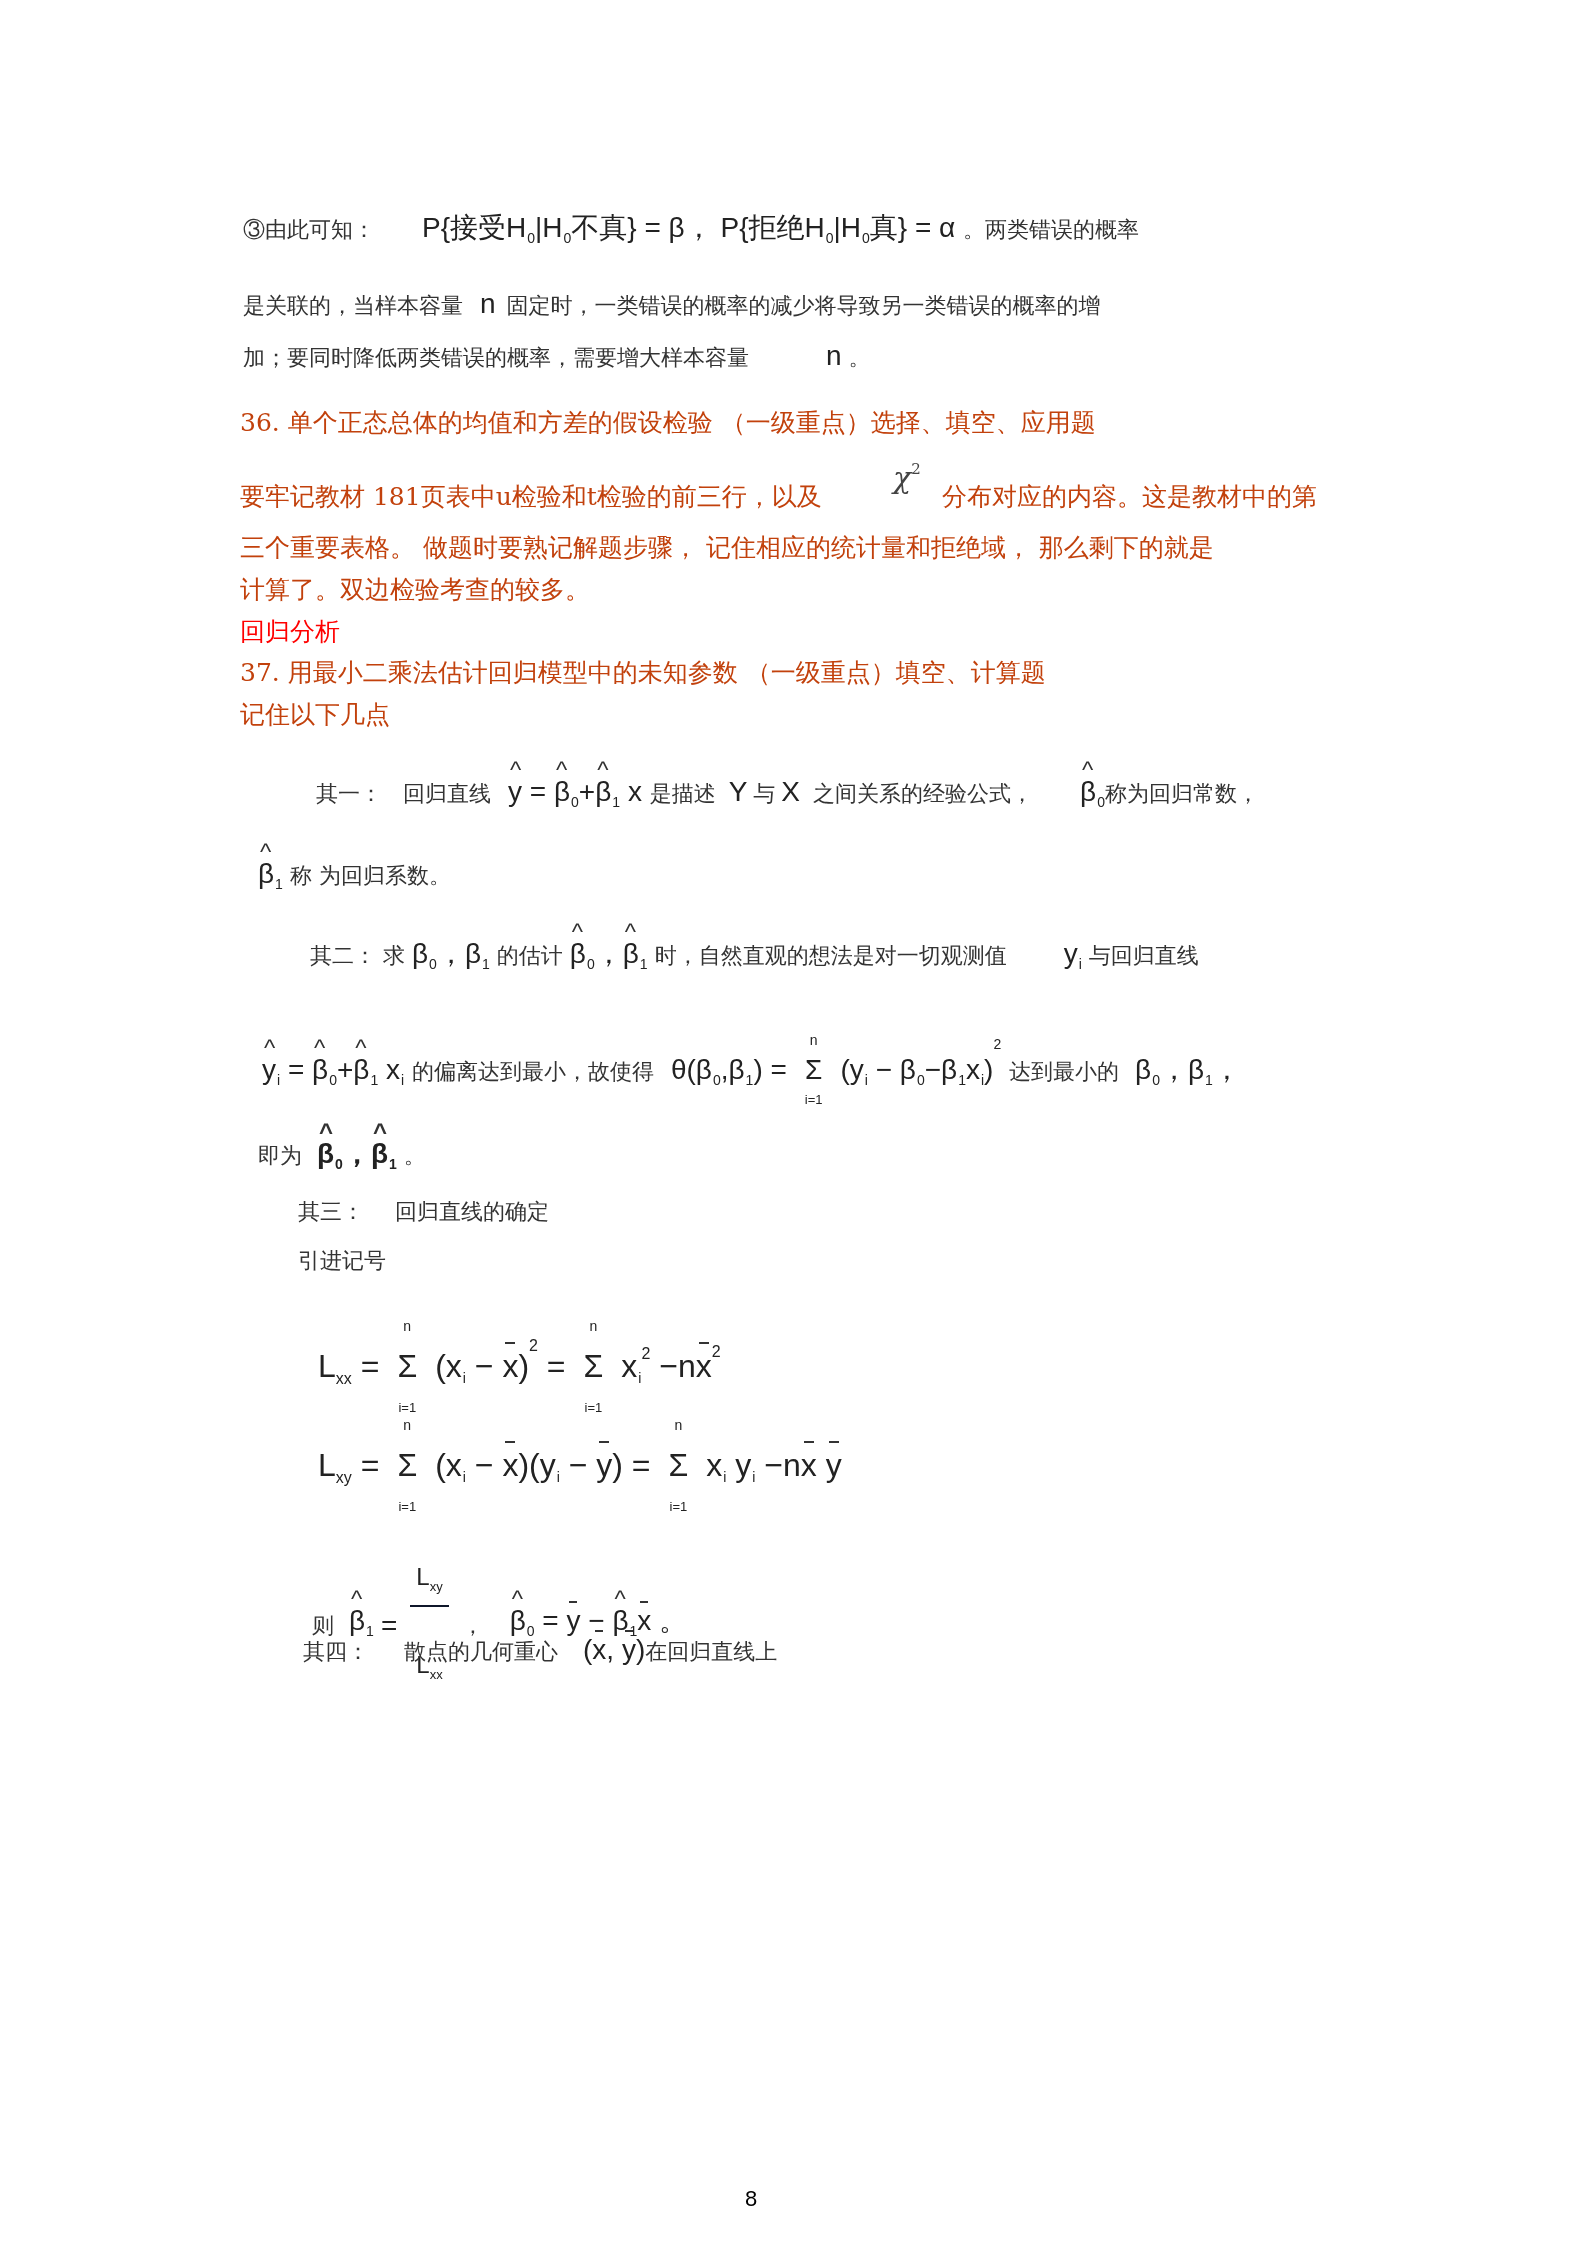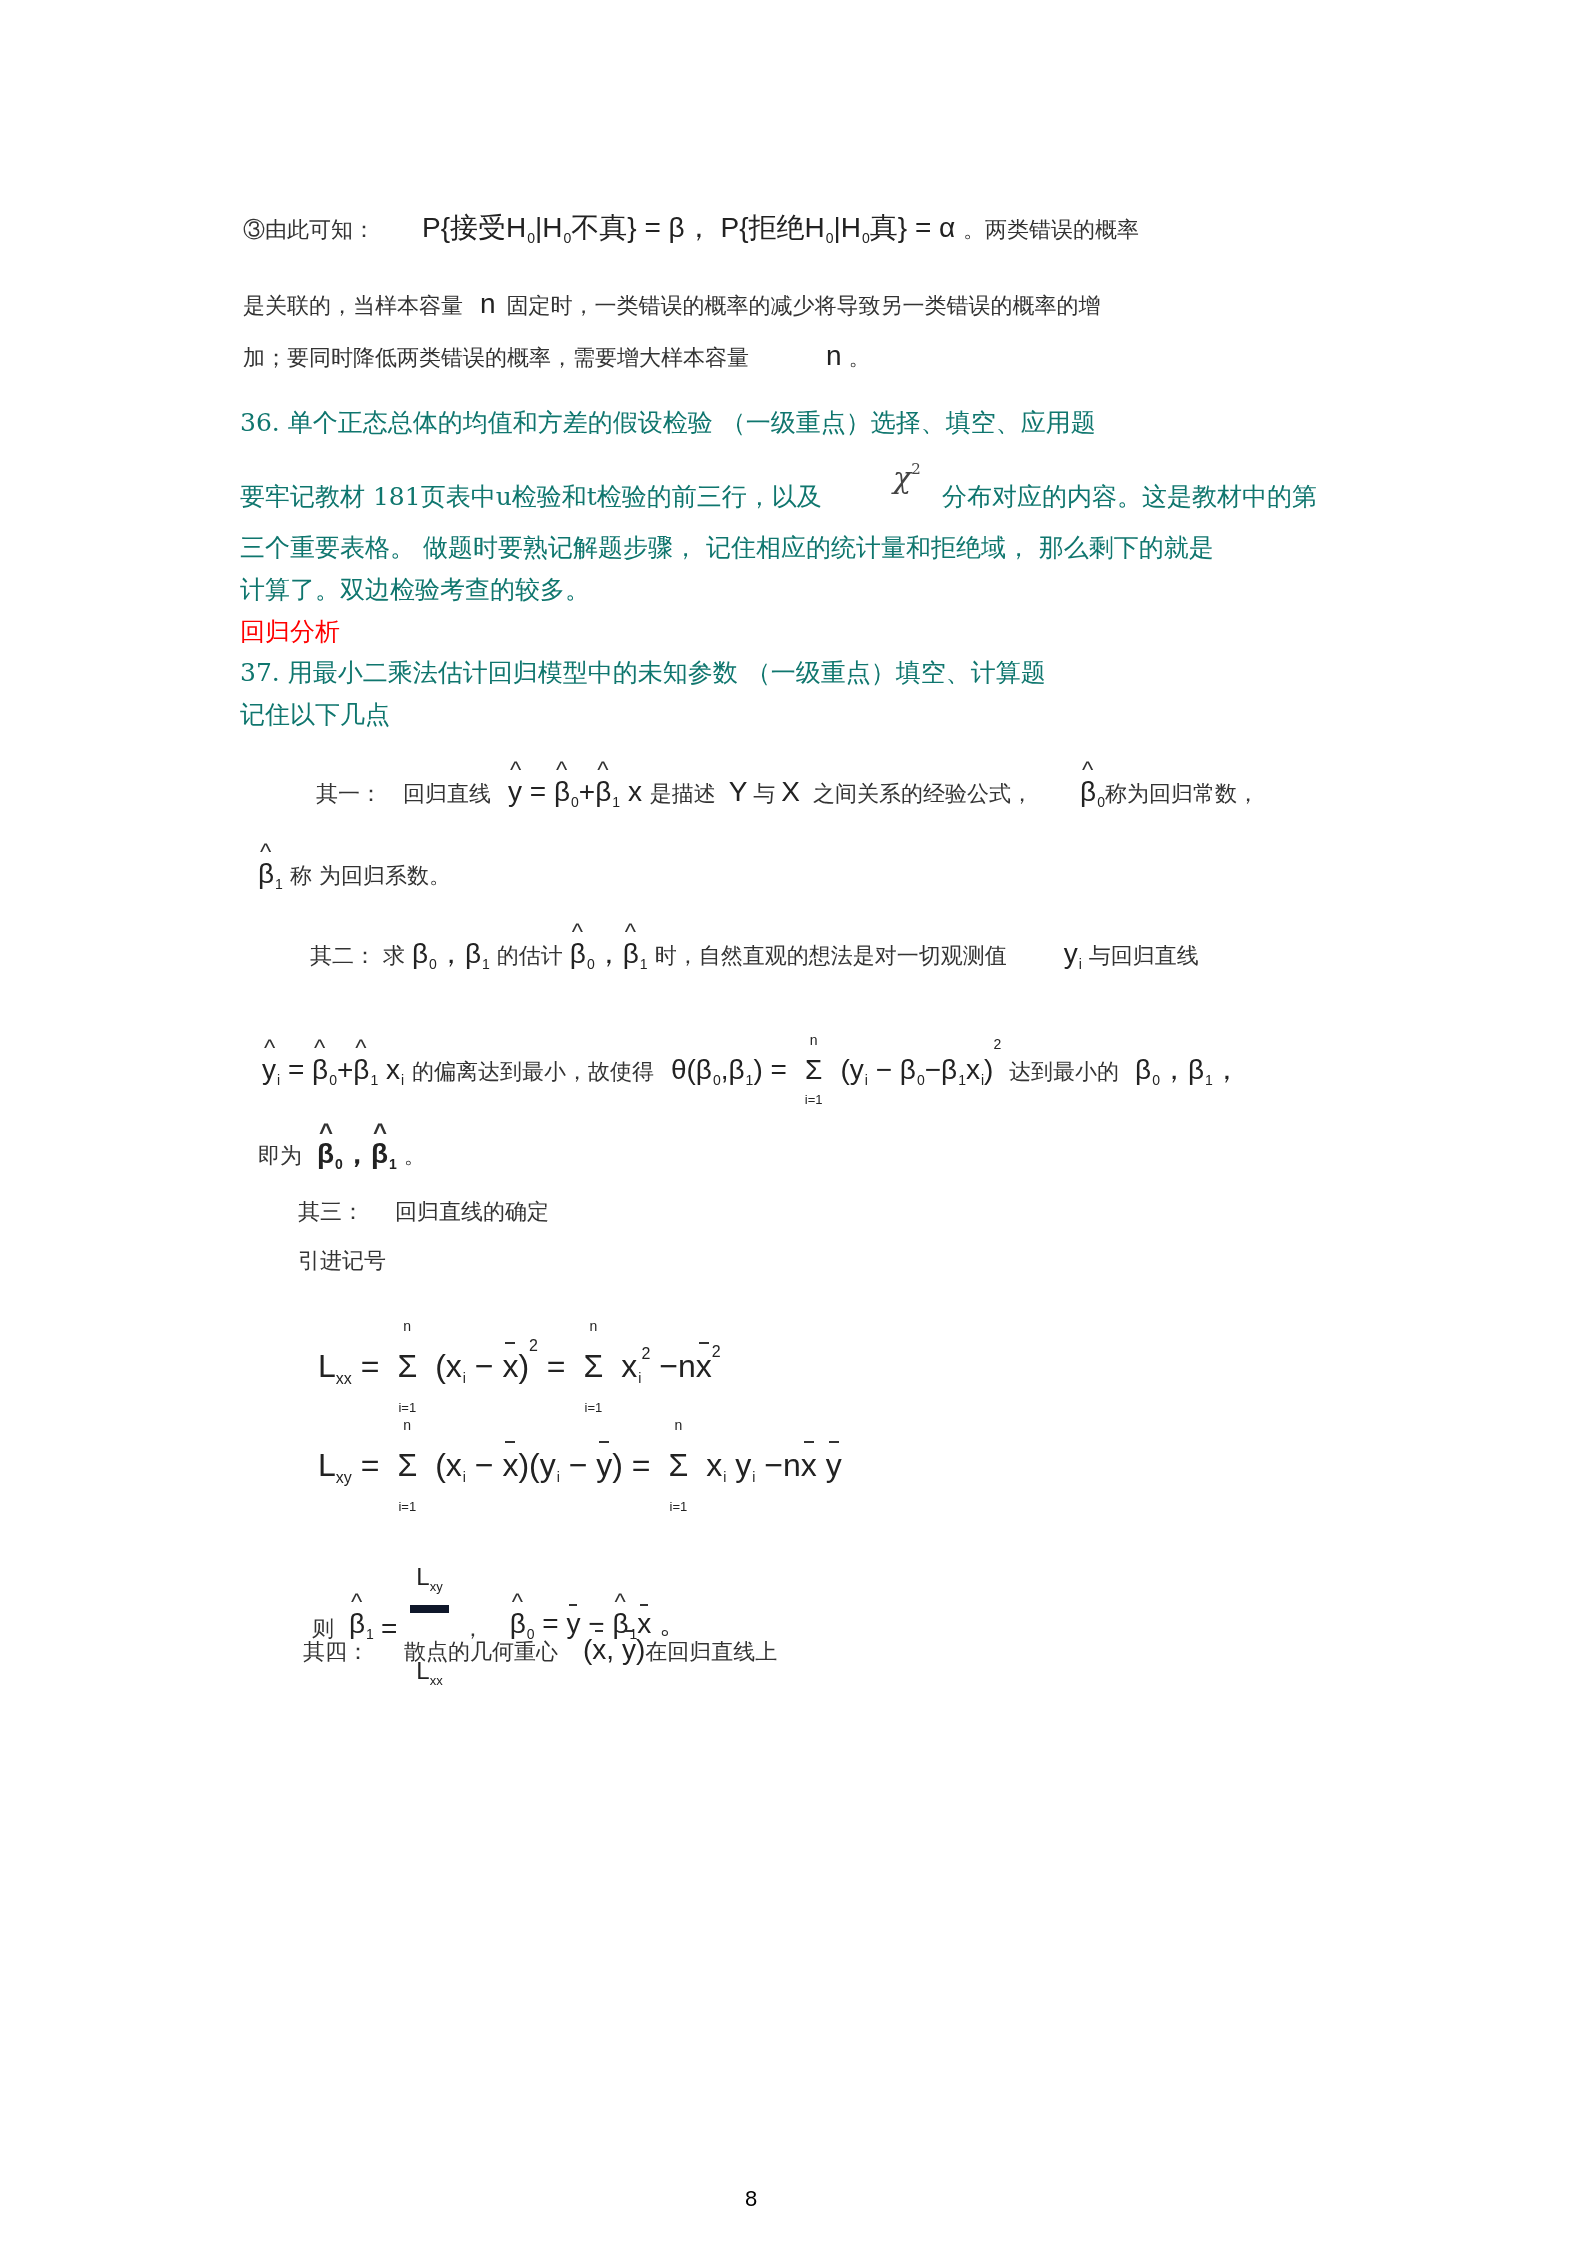--- a/index.html
+++ b/index.html
@@ -1,33 +1,33 @@
 <!DOCTYPE html>
 <html><head>
 <meta charset="utf-8">
 <style>
   html, body { margin:0; padding:0; background:#ffffff; }
   body { width:1587px; height:2245px; position:relative; overflow:hidden;
          font-family:"DejaVu Serif", "Liberation Serif", serif; color:#000; }
   .abs { position:absolute; white-space:nowrap; }
-  .body-text { font-size:25px; line-height:30px; color:#0f766e; font-family:"DejaVu Serif","Liberation Serif",serif; }
+  .body-text { font-size:25px; line-height:30px; color:#c2410c; font-family:"DejaVu Serif","Liberation Serif",serif; }
   .img-text { font-size:22px; line-height:28px; color:#333; font-family:"DejaVu Serif","Liberation Serif",serif; }
   .math { font-family:"Liberation Sans","DejaVu Sans",sans-serif; color:#222; }
   .m-big { font-size:28px; }
   .red { color:#ff0000; }
   .hat { position:relative; display:inline-block; }
   .hat::before { content:"^"; position:absolute; left:2px; top:-22px; font-size:24px; color:#333; font-family:"Liberation Sans",sans-serif; }
   .bar { position:relative; display:inline-block; }
   .bar::before { content:""; position:absolute; left:3px; right:3px; top:-6px; border-top:2px solid #333; }
   sub.s { font-size:14px; vertical-align:-6px; margin-left:1px; }
   .sumblk { display:inline-block; position:relative; width:30px; text-align:center; margin:0 4px; }
   .sumblk .top { position:absolute; top:-30px; left:0; right:0; font-size:14px; }
   .sumblk .bot { position:absolute; bottom:-30px; left:0; right:0; font-size:13px; }
   .frac { display:inline-block; vertical-align:middle; text-align:center; margin:0 6px; }
-  .frac .num { display:block; border-bottom:8px solid #0f172a; padding:0 6px 4px; font-size:24px; }
+  .frac .num { display:block; border-bottom:2px solid #0f172a; padding:0 6px 4px; font-size:24px; }
   .frac .den { display:block; padding-top:8px; font-size:24px;margin-top:36px; }
   .page-num { font-family:"Liberation Sans","DejaVu Sans",sans-serif; font-size:22px; color:#000; }
 </style>
 </head>
 <body>
 
 <div class="abs img-text" style="left:243px; top:214px;">
   <span>③由此可知：</span>
   <span class="math m-big" style="margin-left:40px;">
     <span>P{接受H</span><sub class="s">0</sub><span>|H</span><sub class="s">0</sub><span>不真} =</span>

